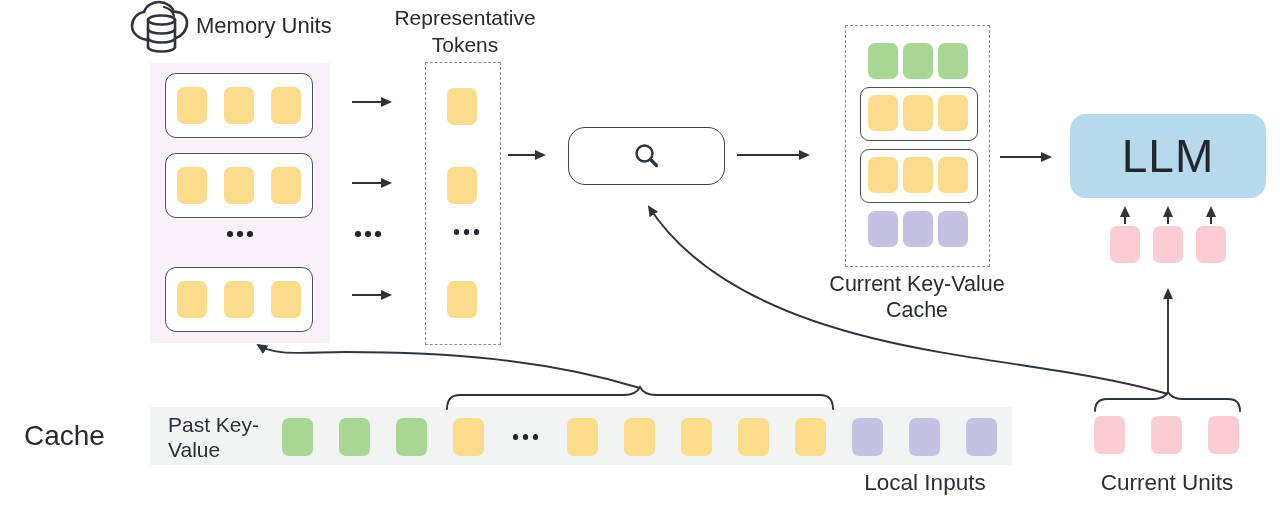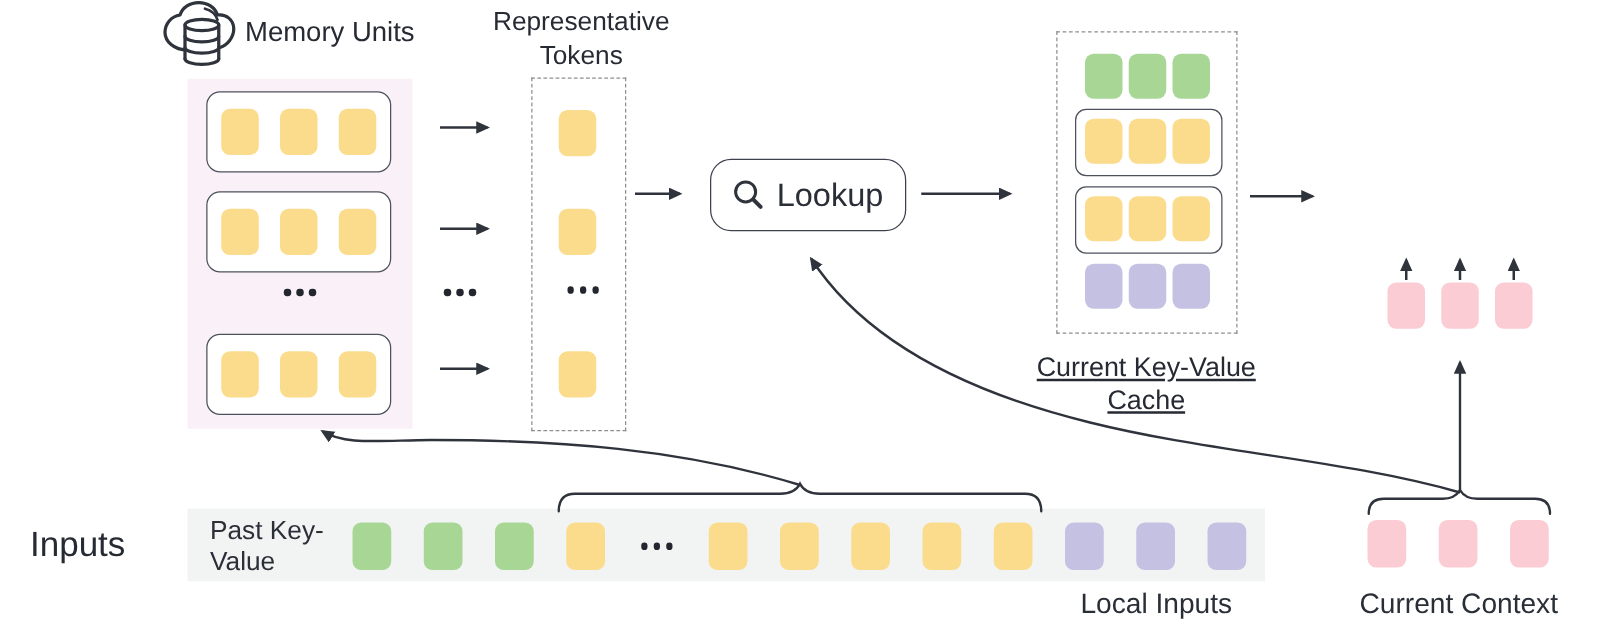--- a/index.html
+++ b/index.html
@@ -5,21 +5,21 @@
   html,body{margin:0;padding:0;background:#fff;}
   #canvas{position:relative;width:1280px;height:509px;background:#fff;overflow:hidden;
           font-family:"Liberation Sans", sans-serif;color:#262a33;}
   .abs{position:absolute;}
 
   
   .lbl-context{left:24px;top:164px;width:124px;font-size:28px;line-height:35px;}
   .lbl-inputs{left:24px;top:420px;font-size:28px;}
   .lbl-memunits{left:196px;top:13px;font-size:22px;}
   .rep-label{left:383px;top:4px;width:164px;text-align:center;font-size:21px;line-height:27px;}
-  .cache-label{left:807px;top:281px;width:220px;text-align:center;font-size:21.5px;line-height:26px;text-decoration:underline;}
+  .cache-label{left:807px;top:271px;width:220px;text-align:center;font-size:21.5px;line-height:26px;}
 
   
   .panel{left:150px;top:63px;width:180px;height:280px;background:#FAF0F8;}
   .unit{left:165px;width:146px;height:63px;background:#fff;border:1.4px solid #4c515c;border-radius:11px;
         display:flex;align-items:center;justify-content:center;gap:17px;}
   .unit-1{top:73px;} .unit-2{top:153px;} .unit-3{top:267px;}
   .unit .token{width:30px;height:37px;}
 
   
   .rep-box{left:425px;top:62px;width:74px;height:281px;border:1.6px dashed #8e8e8e;background:#fff;}
@@ -70,21 +70,21 @@
   .ell-transfer{left:355px;top:231px;}
 
   .overlay{position:absolute;left:0;top:0;z-index:3;pointer-events:none;}
   .ui{z-index:2;}
 </style>
 </head>
 <body>
 
 <div id="canvas">
 
-  <div class="abs ui lbl-inputs">Inputs</div>
+  <div class="abs ui lbl-inputs">Cache</div>
   <div class="abs ui lbl-memunits">Memory Units</div>
   <div class="abs ui rep-label">Representative Tokens</div>
 
   <div class="abs ui panel"></div>
   <div class="abs ui unit unit-1">
       <span class="token" style="background: rgb(250, 220, 140);"></span>
       <span class="token" style="background: rgb(250, 220, 140);"></span>
       <span class="token" style="background: rgb(250, 220, 140);"></span>
     </div>
   <div class="abs ui unit unit-2">
@@ -118,21 +118,20 @@
         <i></i>
       </span>
       <span class="token" style="background: rgb(250, 220, 140);"></span>
     </div>
 
   <div class="abs ui lookup-btn">
     <svg width="26" height="26" viewBox="0 0 26 26">
       <circle cx="10.5" cy="10.5" r="8" fill="none" stroke="#2f333c" stroke-width="2.4"></circle>
       <line x1="16.5" y1="16.5" x2="22.5" y2="22.5" stroke="#2f333c" stroke-width="3.2" stroke-linecap="round"></line>
     </svg>
-    <span class="lbl">Lookup</span>
   </div>
 
   <div class="abs ui cache-box"></div>
   <div class="abs ui cache-inner ci-1"></div>
   <div class="abs ui cache-inner ci-2"></div>
   <div class="abs ui cache-row cr-1">
       <span class="token" style="background: rgb(168, 215, 149);"></span>
       <span class="token" style="background: rgb(168, 215, 149);"></span>
       <span class="token" style="background: rgb(168, 215, 149);"></span>
     </div>
@@ -146,20 +145,23 @@
       <span class="token" style="background: rgb(250, 220, 140);"></span>
       <span class="token" style="background: rgb(250, 220, 140);"></span>
     </div>
   <div class="abs ui cache-row cr-4">
       <span class="token" style="background: rgb(197, 193, 227);"></span>
       <span class="token" style="background: rgb(197, 193, 227);"></span>
       <span class="token" style="background: rgb(197, 193, 227);"></span>
     </div>
   <div class="abs ui cache-label">Current Key-Value Cache</div>
 
+  <div class="abs ui llm-box">
+    <span class="lbl">LLM</span>
+  </div>
   <div class="abs ui llm-tokens">
       <span class="token" style="background: rgb(251, 204, 211);"></span>
       <span class="token" style="background: rgb(251, 204, 211);"></span>
       <span class="token" style="background: rgb(251, 204, 211);"></span>
     </div>
 
   <div class="abs ui strip"></div>
   <div class="abs ui strip-label">Past Key-Value</div>
   <div class="abs ui strip-tokens">
       <span class="token" style="background: rgb(168, 215, 149);"></span>
@@ -180,21 +182,21 @@
       <span class="token" style="background: rgb(197, 193, 227);"></span>
       <span class="token" style="background: rgb(197, 193, 227);"></span>
     </div>
   <div class="abs ui cur-tokens">
       <span class="token" style="background: rgb(251, 204, 211);"></span>
       <span class="token" style="background: rgb(251, 204, 211);"></span>
       <span class="token" style="background: rgb(251, 204, 211);"></span>
     </div>
 
   <div class="abs ui group-lbl gl-local">Local Inputs</div>
-  <div class="abs ui group-lbl gl-current">Current Context</div>
+  <div class="abs ui group-lbl gl-current">Current Units</div>
 
   <svg class="overlay" width="1280" height="509" viewBox="0 0 1280 509">
     <defs>
       <marker id="ah" markerUnits="userSpaceOnUse" markerWidth="12" markerHeight="11" refX="9" refY="5" orient="auto">
         <path d="M0 0 L11 5 L0 10 Z" fill="#2f333c"></path>
       </marker>
     </defs>
 
     <g stroke="#2f333c" stroke-width="2" fill="none">
       <line x1="352" y1="102" x2="390" y2="102" marker-end="url(#ah)"></line>

